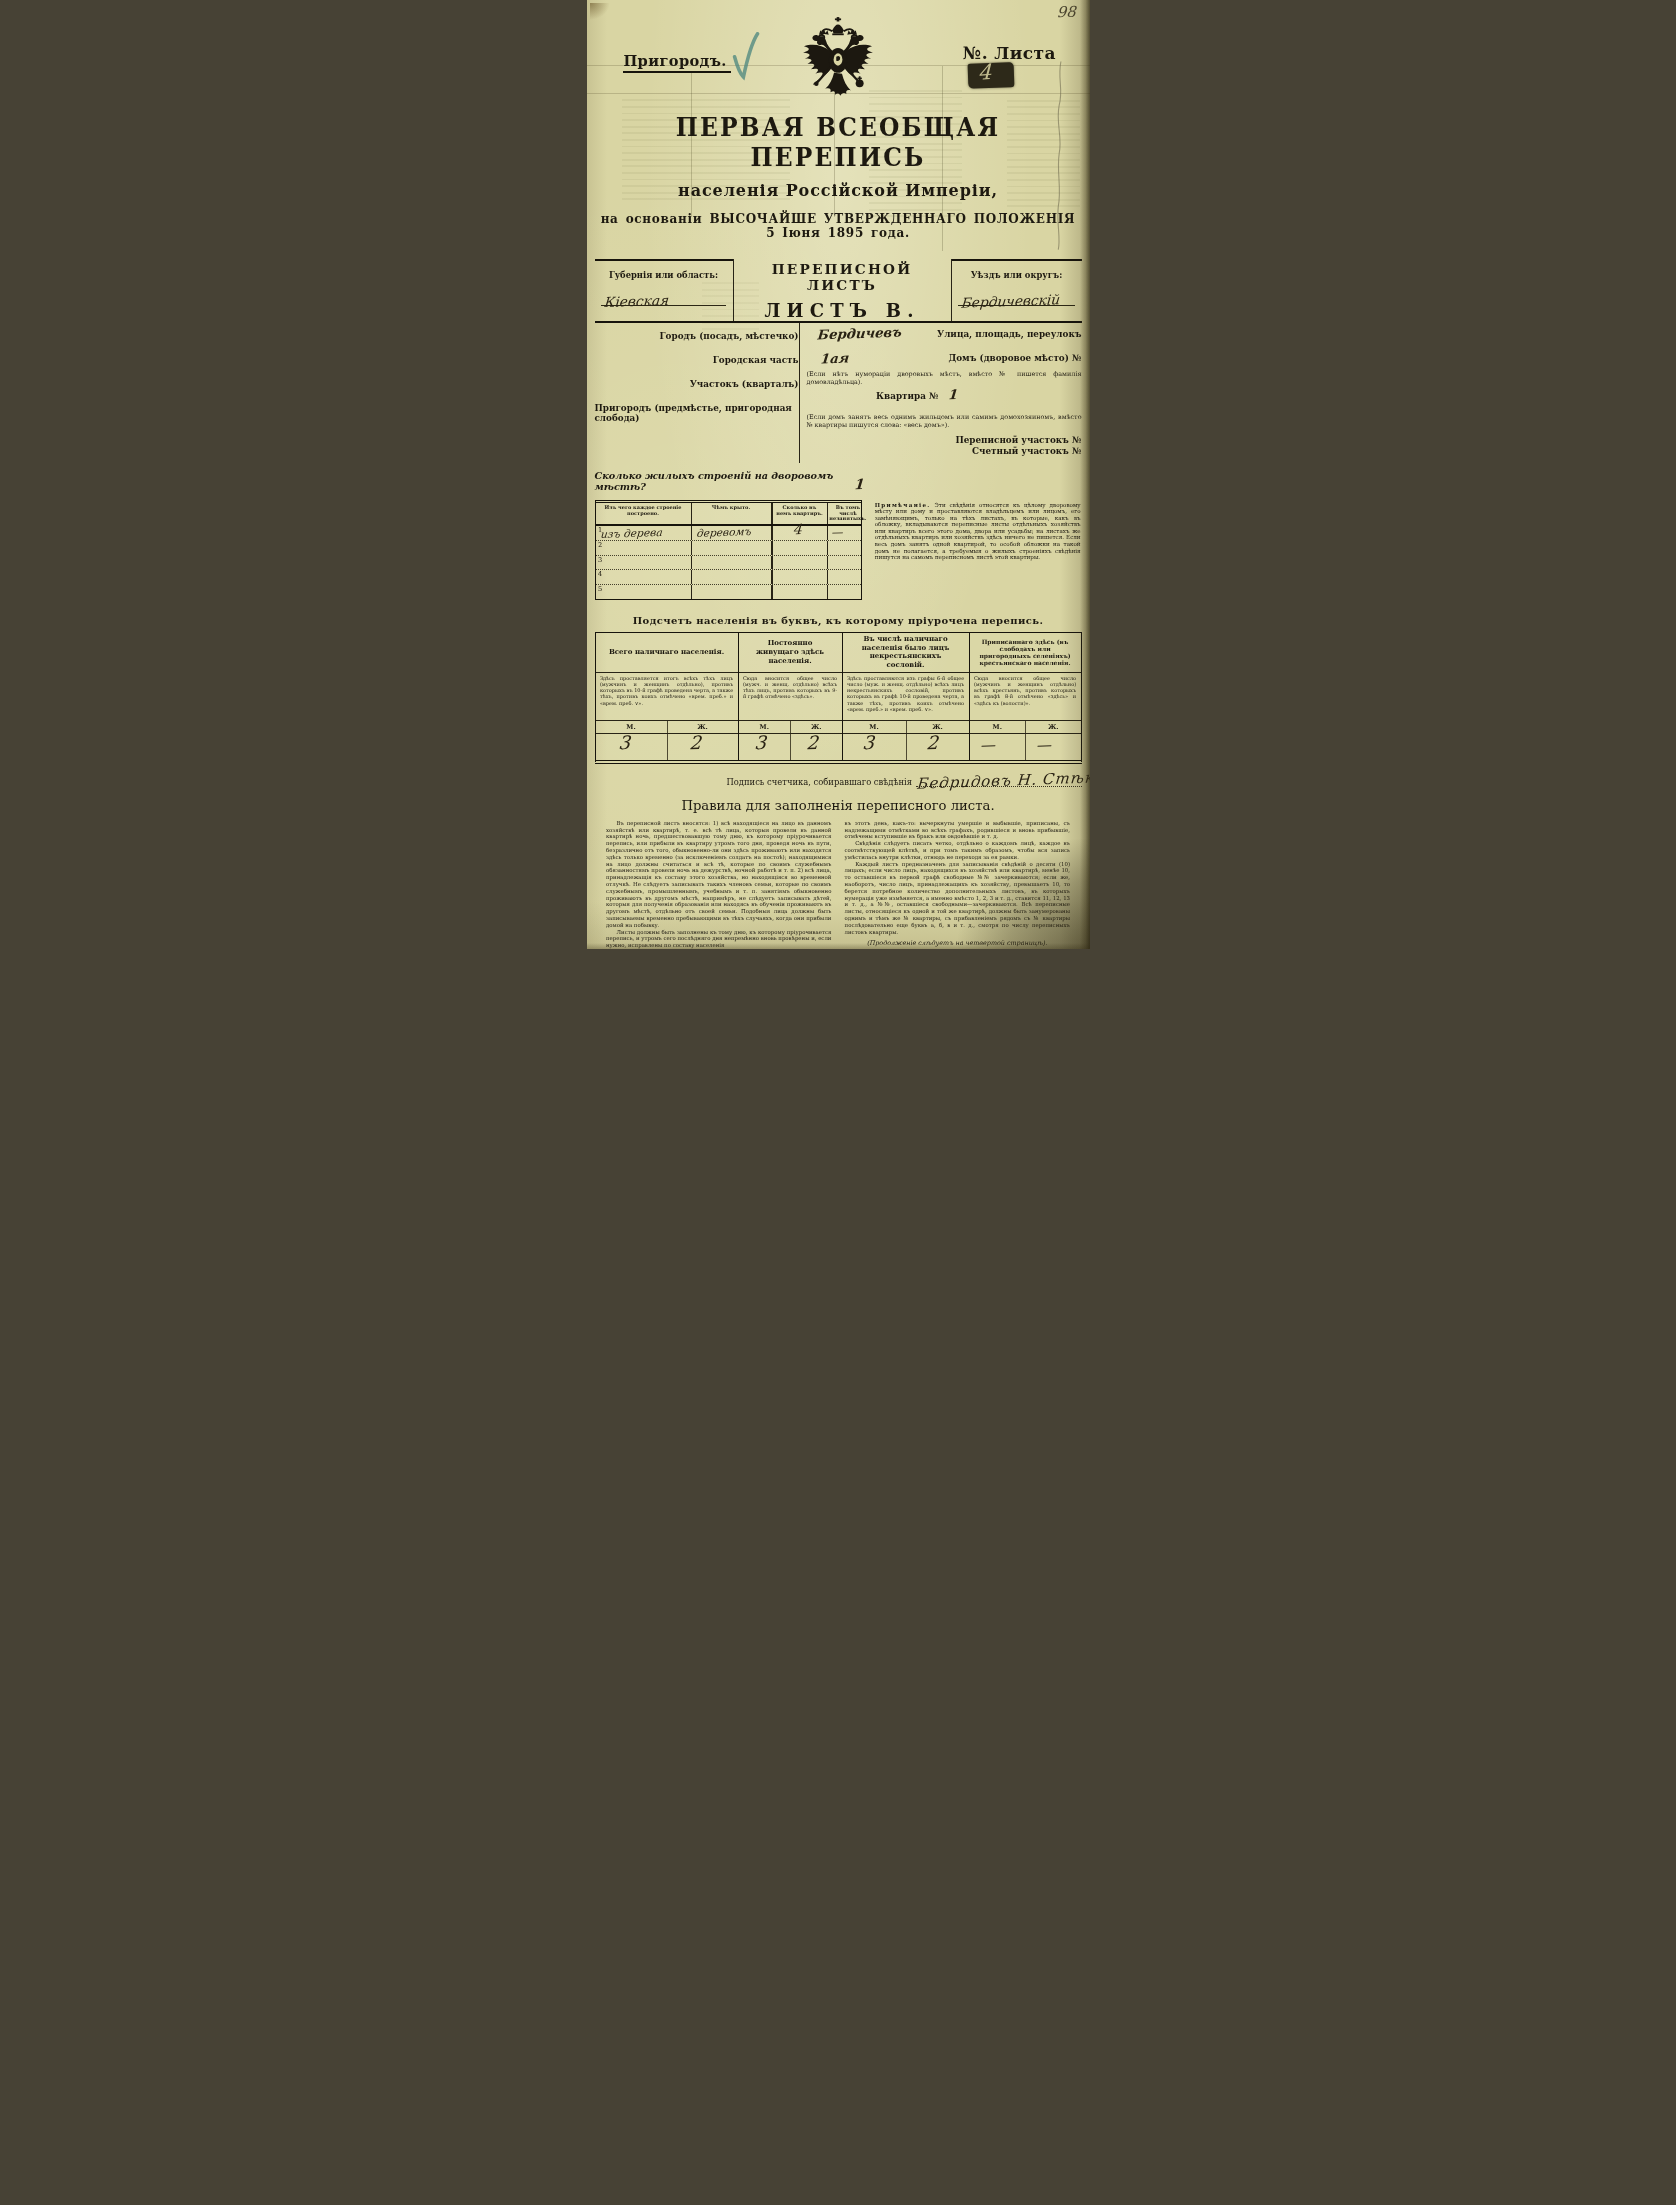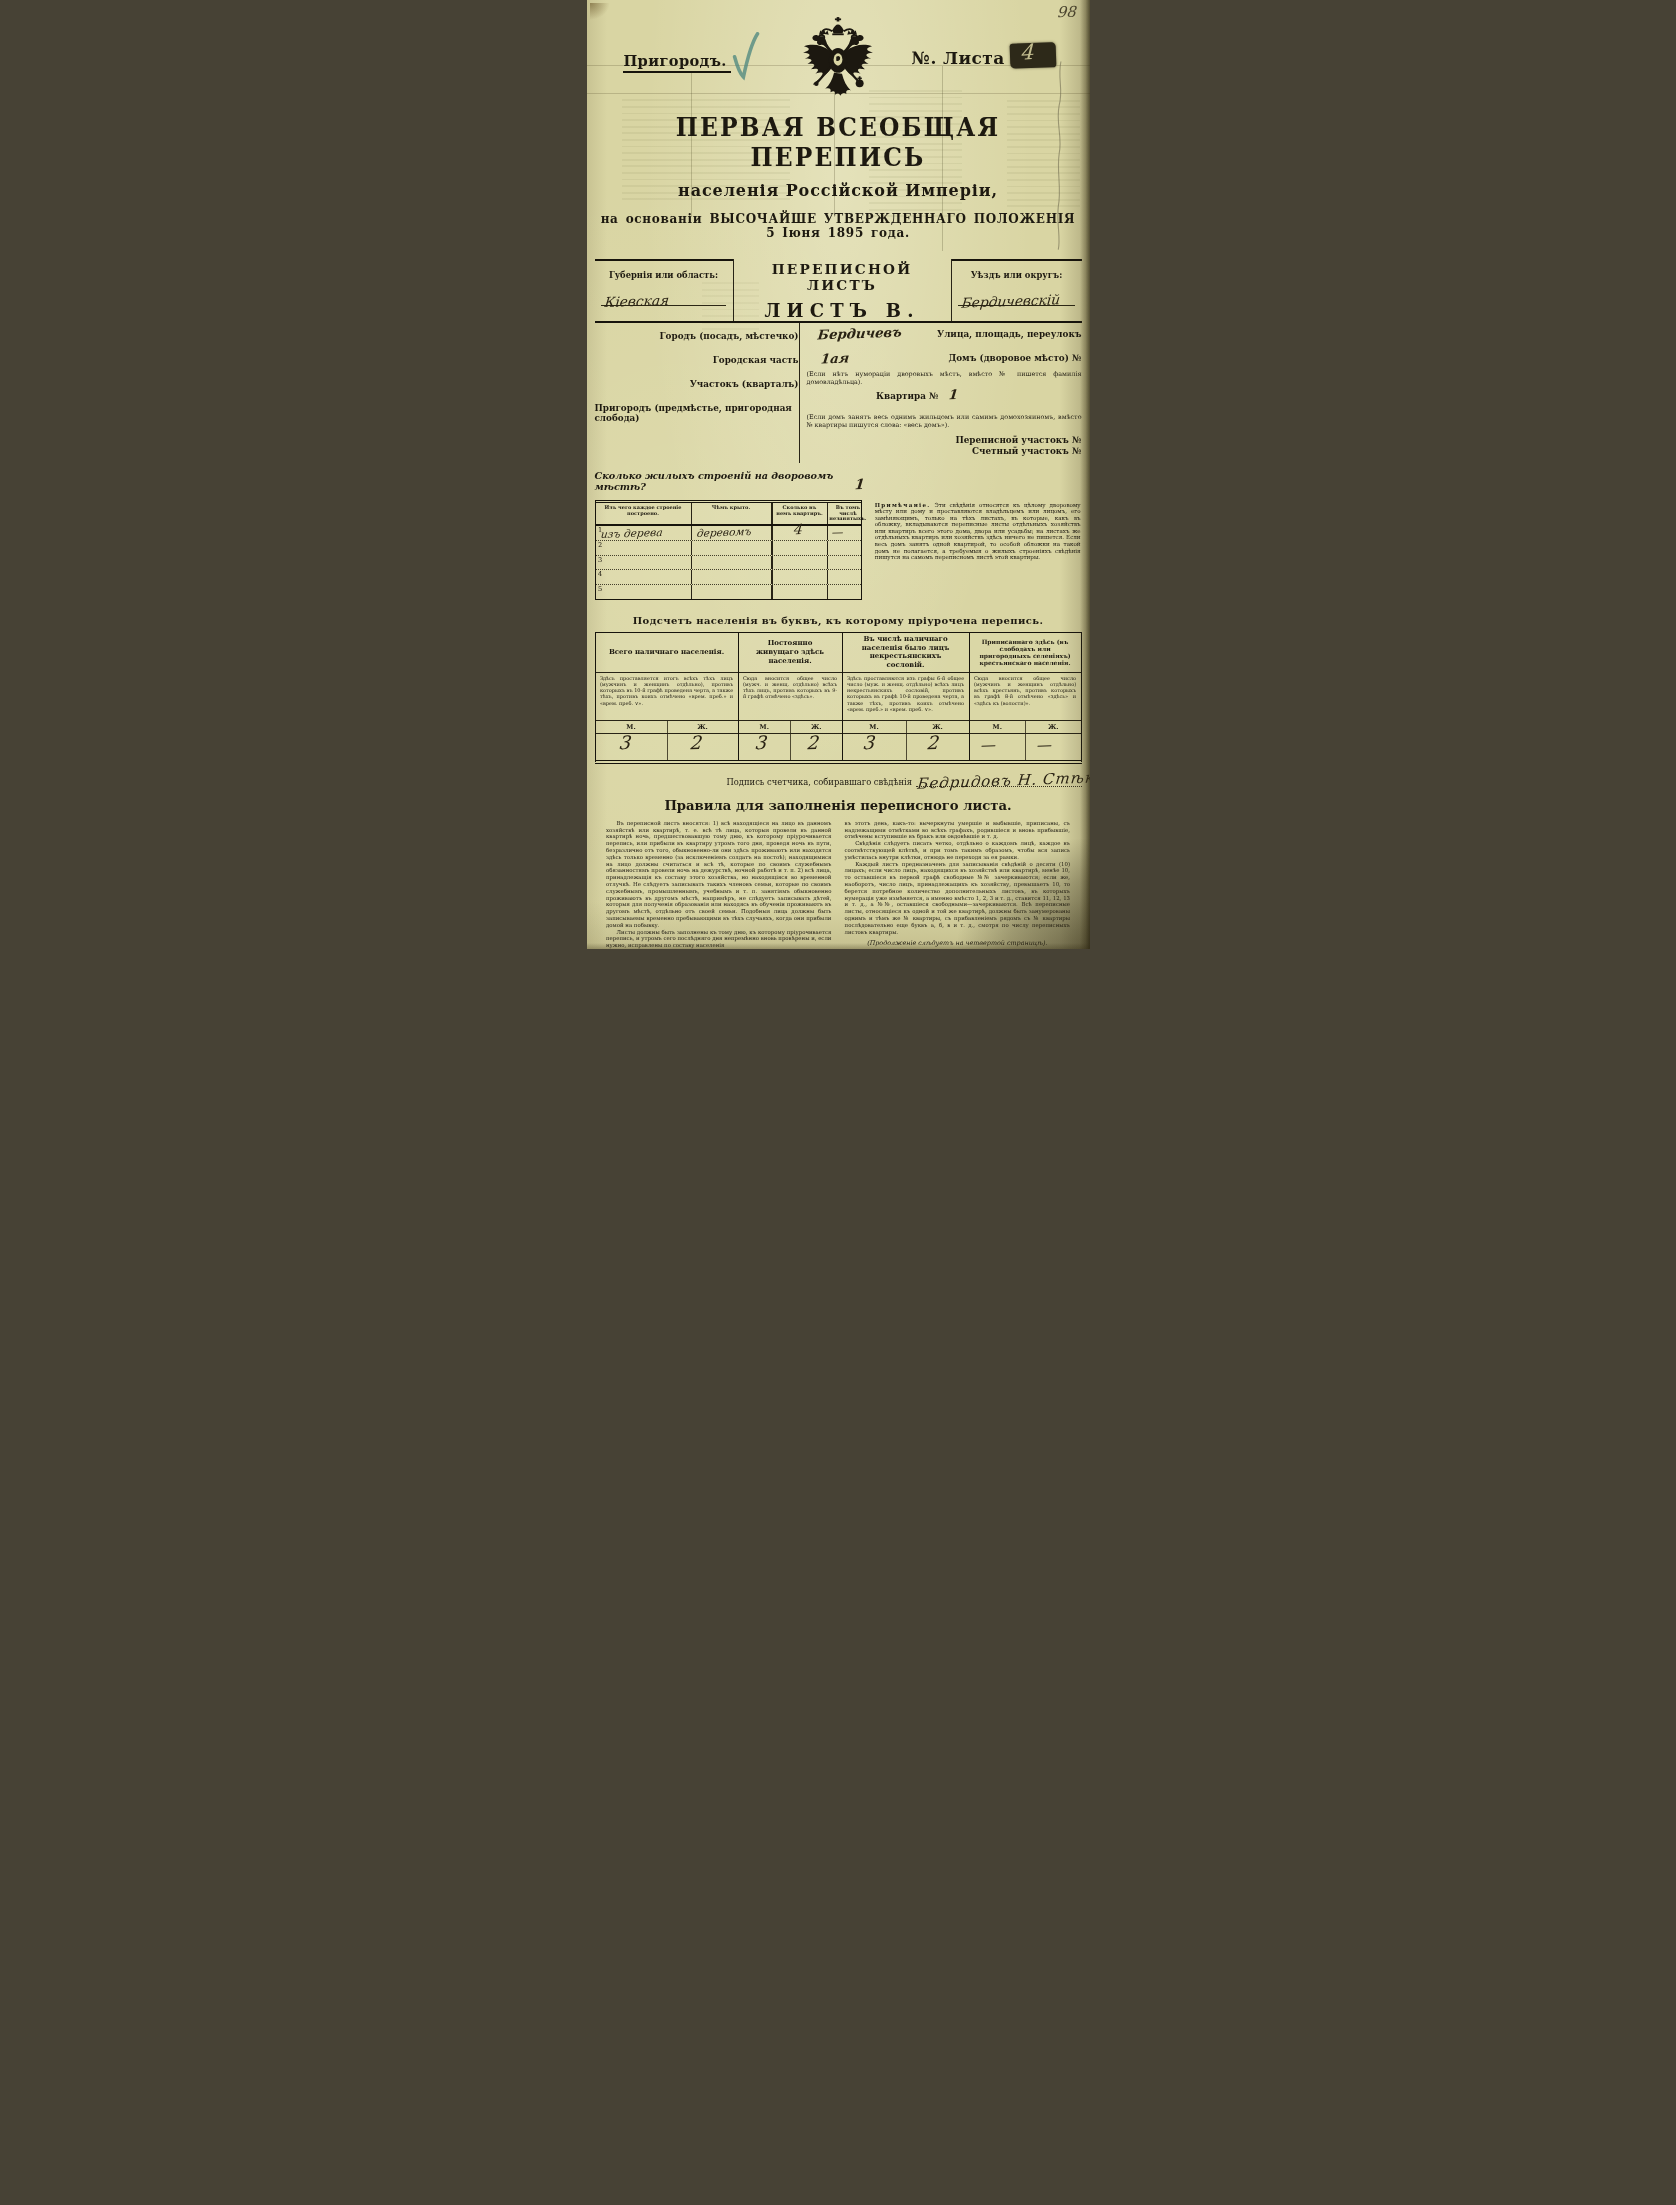--- a/index.html
+++ b/index.html
@@ -34,21 +34,21 @@
   .hline{position:absolute;left:0;width:100%;height:0.9px;background:rgba(72,66,34,.22);z-index:1;}
   .vline{position:absolute;top:71px;width:0.4px;height:146px;background:rgba(72,66,34,.25);z-index:1;}
   .check-mark{position:absolute;left:136px;top:28px;z-index:3;}
   .pencil-squiggle{position:absolute;right:15px;top:57px;z-index:3;}
 
   
   .top-row{position:relative;height:105px;}
   .free{position:absolute;left:28px;top:48px;font-size:14.6px;font-weight:bold;letter-spacing:0.4px;
     border-bottom:2.2px solid #17140c;padding:0 4.4px 1.3px 0.9px;}
   .eagle-wrap{position:absolute;left:50%;top:12.3px;transform:translateX(-50%);}
-  .sheetno{position:absolute;right:25.6px;top:39px;display:flex;align-items:flex-end;}
+  .sheetno{position:absolute;right:25.6px;top:39px;display:flex;align-items:flex-start;flex-direction:column;}
   .sheetno-label{font-size:17px;font-weight:bold;letter-spacing:0.4px;}
   .stamp{margin-left:5.3px;width:46px;height:25px;background:#2d2919;border-radius:2.6px 4.4px 3.5px 5.3px;
     transform:rotate(-2deg);position:relative;box-shadow:0 0 2.6px rgba(30,26,12,.6);}
   .stamp .hand{position:absolute;left:12.3px;top:-2.6px;color:rgba(214,208,158,.88);font-size:21px;}
   .corner-note{position:absolute;right:4.4px;top:-1.8px;font-size:15px;color:#73705a;font-style:italic;
     transform:rotate(14deg);opacity:.8;}
 
   
   .main-title{text-align:center;font-size:23.4px;font-weight:bold;letter-spacing:2.2px;margin-top:4.4px;
     transform:scaleY(1.08);}
@@ -118,21 +118,21 @@
   .vc+ .vc{border-left:0.4px solid #4e4931;}
   .vc .hand{position:absolute;left:34%;top:-1.8px;font-size:18.5px;}
   .vc .hand.dash{top:2.6px;left:20%;font-size:15px;}
 
   
   .sig{display:flex;align-items:flex-end;margin:8.8px 0 0 132px;font-size:8.4px;}
   .sig .lead{height:13.2px;}
   .sig .hand{font-size:15px;bottom:-2.6px;left:2.6px;letter-spacing:0.9px;}
 
   
-  .rules-title{text-align:center;font-size:13.2px;font-weight:bold;margin-top:10.6px;}
+  .rules-title{text-align:center;font-size:13.2px;font-weight:normal;margin-top:10.6px;}
   .cols{display:flex;gap:13.2px;margin-top:7px;padding:0 11.5px 0 11.5px;font-size:5.4px;line-height:1.26;text-align:justify;}
   .rcol{flex:1;}
   .rcol p{margin:0;text-indent:10.6px;}
   .rcol p.noindent{text-indent:0;}
   .continuation{text-align:center;font-style:italic;font-size:6.4px;margin-top:3.5px;}
 </style>
 </head>
 <body>
 
 <div class="paper">

